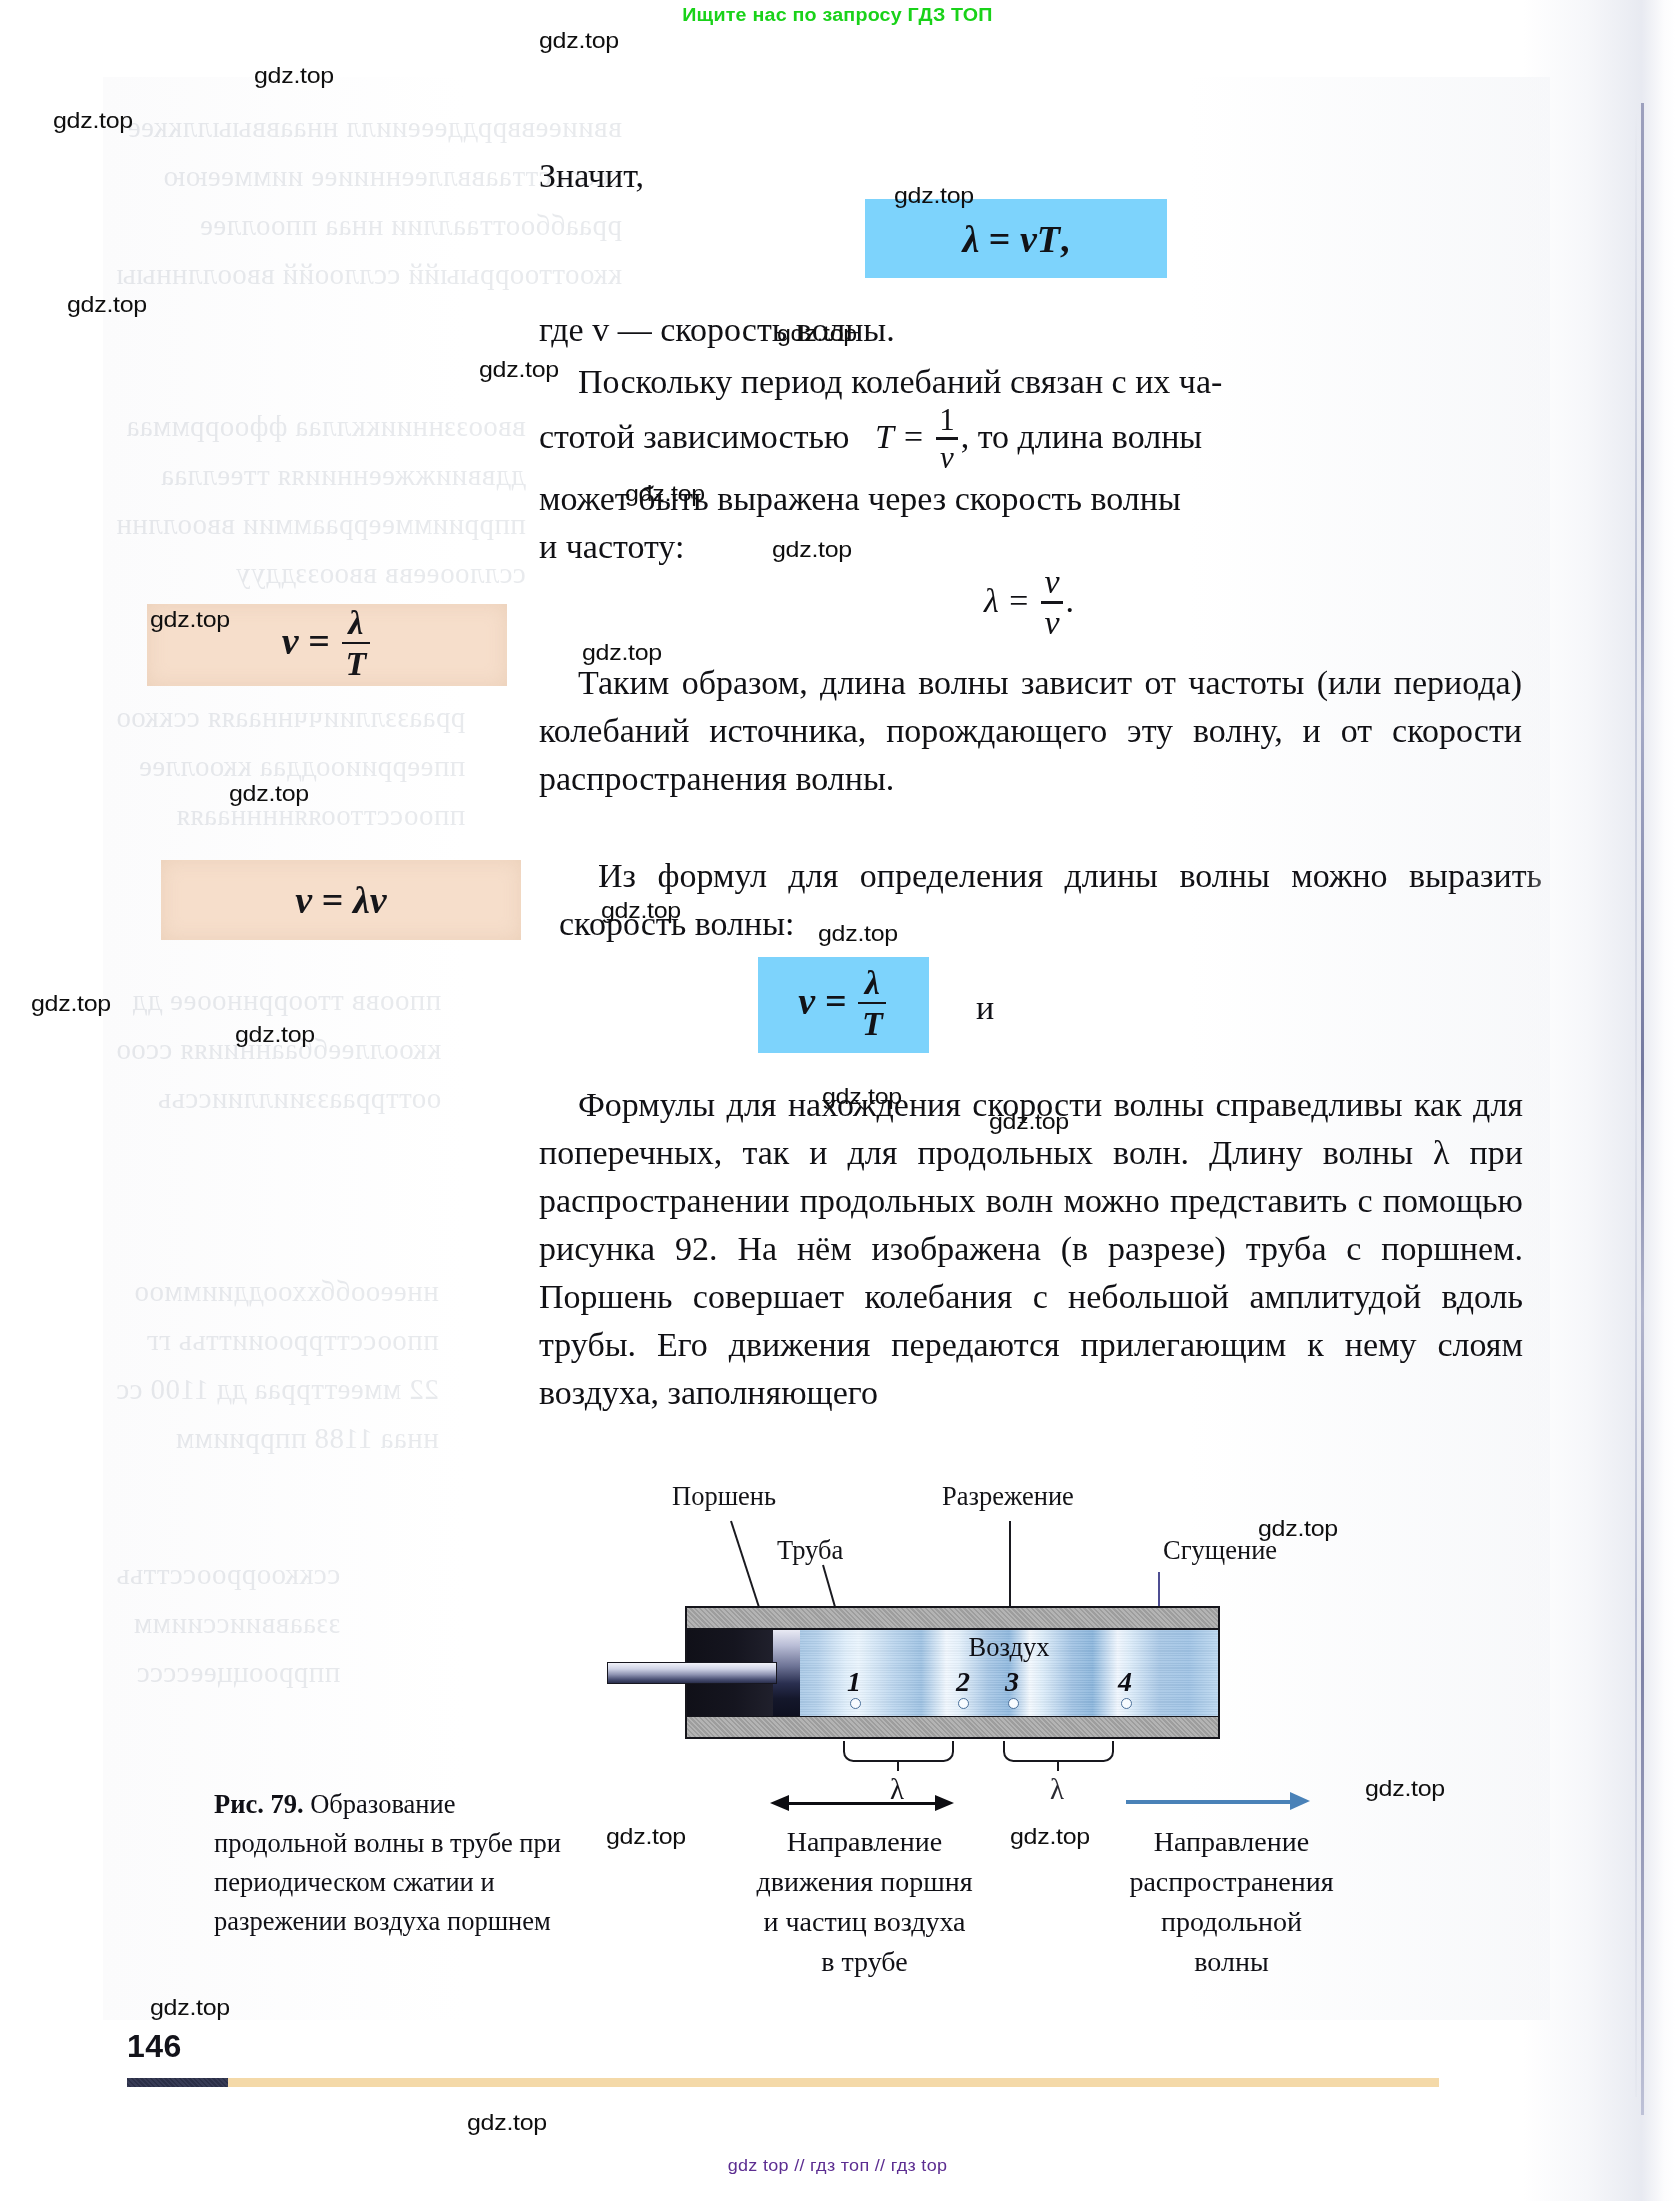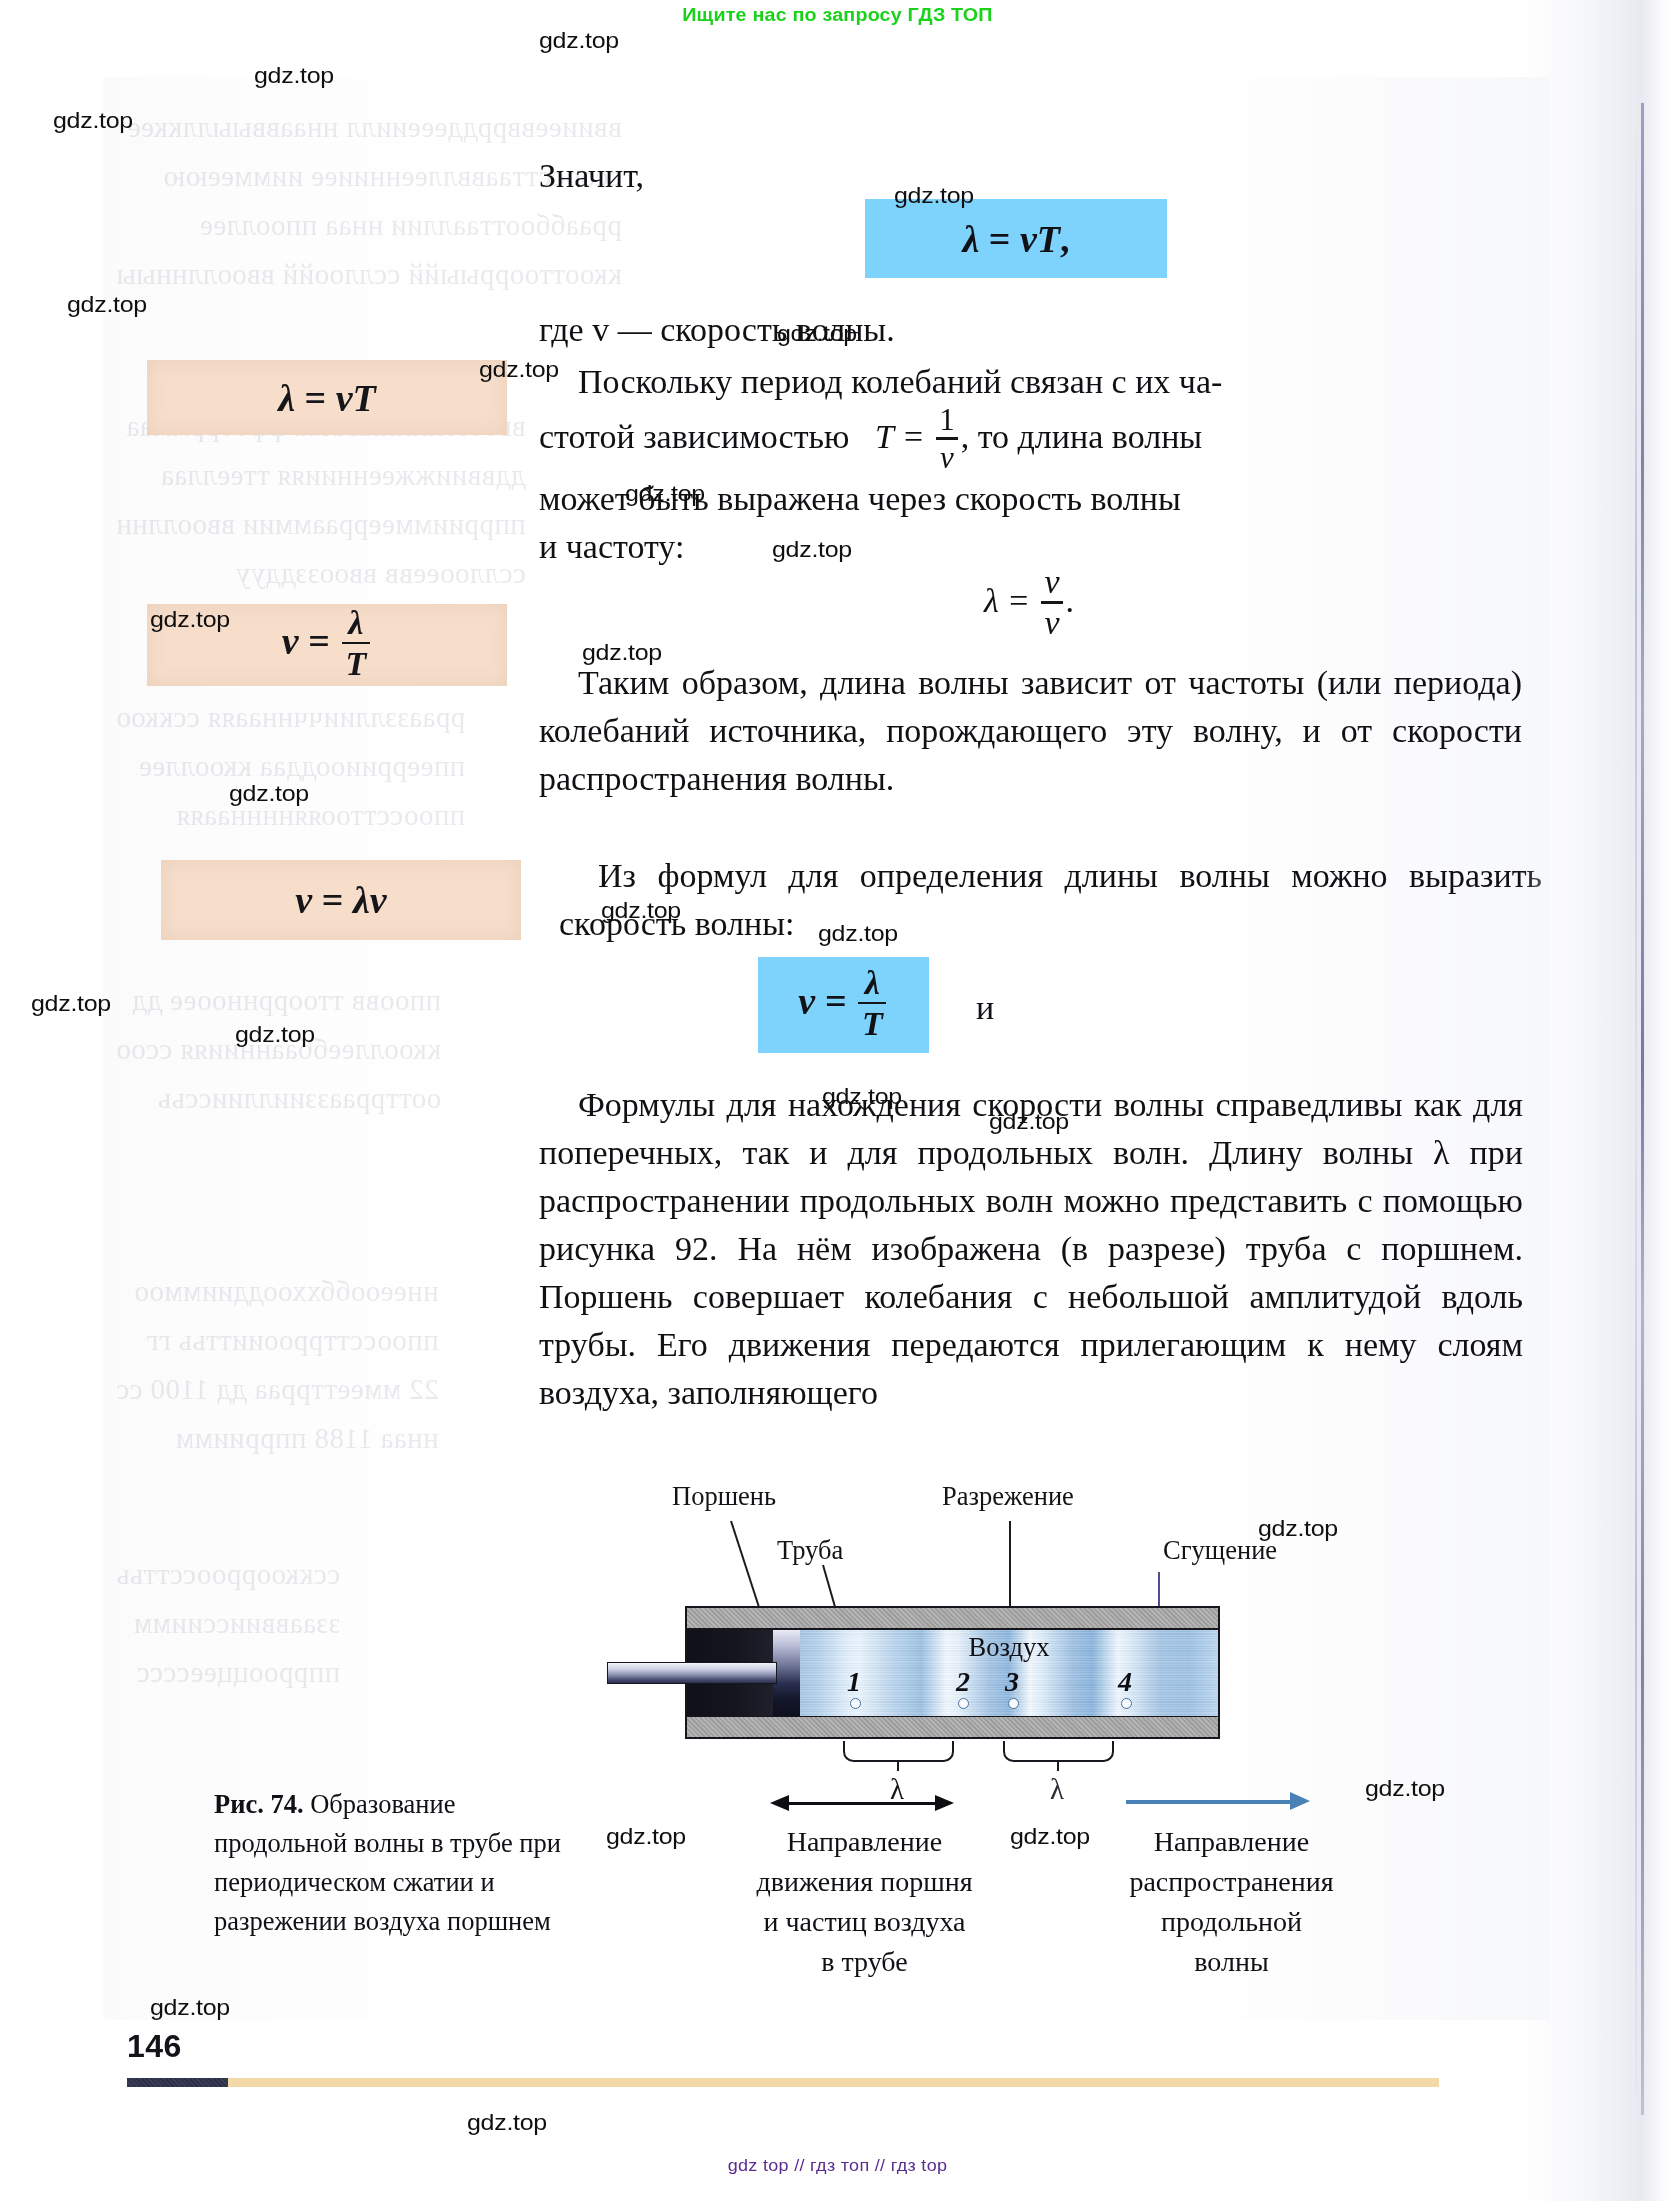--- a/index.html
+++ b/index.html
@@ -261,25 +261,20 @@
     ппооссттррооииттьь гг<br>
     22 ммееттрраа дд 1100 сс<br>
     ннаа 1188 ппрриимм
   </div>
   <div class="ghost" style="left:116px;top:1550px;">
     ссккооррооссттьь<br>
     ззааввииссиимм<br>
     ппррооццеесссс
   </div>
 
-  <div class="beige-box" style="left:147px;top:360px;width:360px;height:75px;">
-    <span class="f">
-      <span class="mi">λ</span>&nbsp;=&nbsp;<span class="mi">v<b>T</b></span>
-    </span>
-  </div>
 
   <div class="beige-box" style="left:147px;top:604px;width:360px;height:82px;">
     <span class="f">
       <span class="mi">v</span>&nbsp;=&nbsp;<span class="frac" style="font-size:34px;">
         <span class="num mi">λ</span>
           <span class="bar"></span>
           <span class="den mi"><b>T</b></span>
       </span>
     </span>
   </div>
@@ -422,21 +417,21 @@
   </div>
 
   <div class="ftxt" style="left:1086px;top:1822px;width:291px;">
     <span>Направление</span><br>
     <span>распространения</span><br>
     <span>продольной</span><br>
     <span>волны</span>
   </div>
 
   <div class="cap-block" style="left:214px;top:1785px;width:360px;">
-    <b>Рис. 74.</b><span> Образование продольной волны в трубе при периоди­ческом сжатии и разрежении воздуха поршнем</span>
+    <b>Рис. 79.</b><span> Образование продольной волны в трубе при периоди­ческом сжатии и разрежении воздуха поршнем</span>
   </div>
 
   <div class="pageno">146</div>
   <div class="rule-dark"></div>
   <div class="rule-tan"></div>
   <div class="footer-links">gdz top  //  гдз топ  //  гдз top</div>
 
   <div class="wm" style="left:539px;top:26px;">gdz.top</div>
   <div class="wm" style="left:254px;top:61px;">gdz.top</div>
   <div class="wm" style="left:53px;top:106px;">gdz.top</div>

